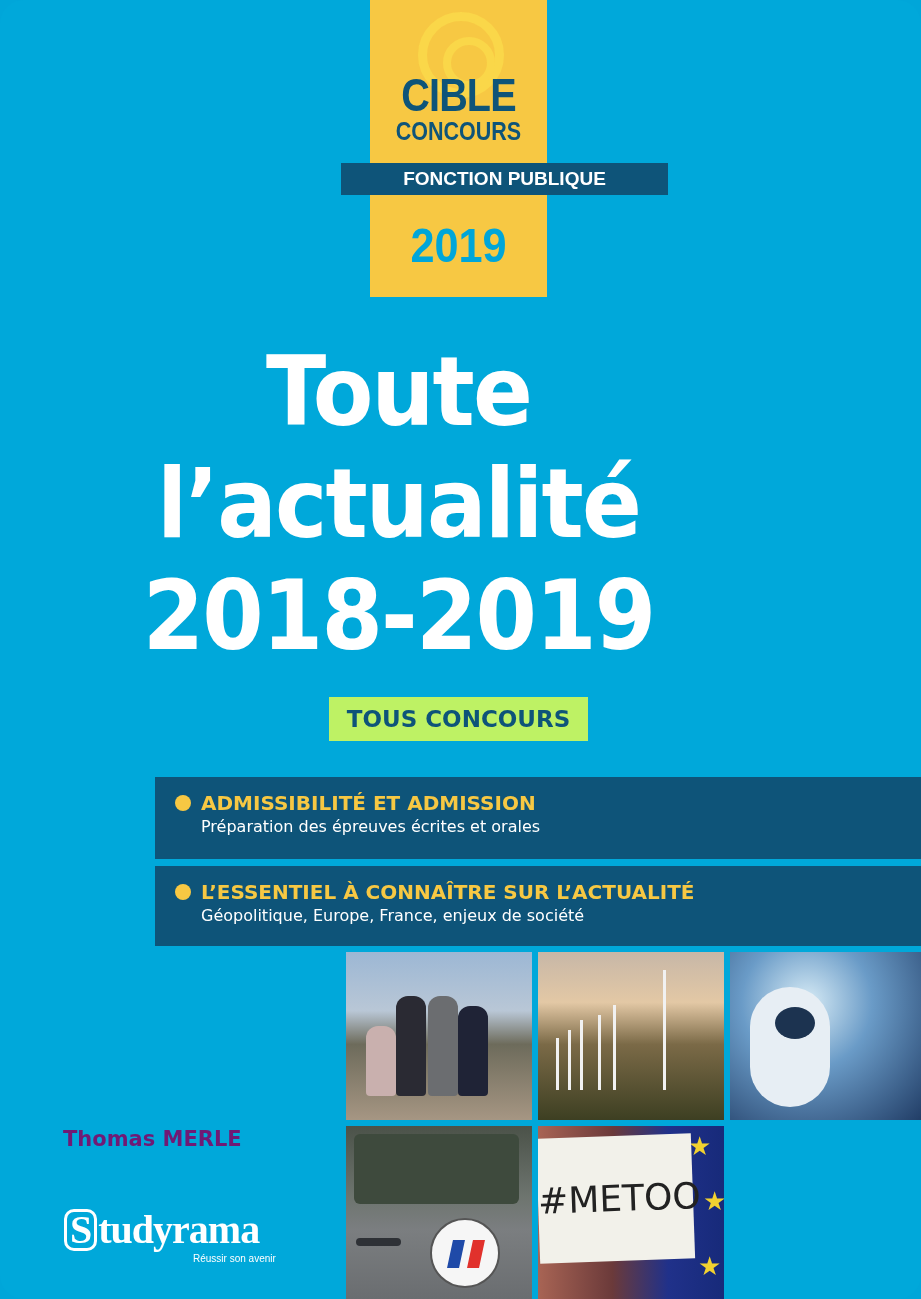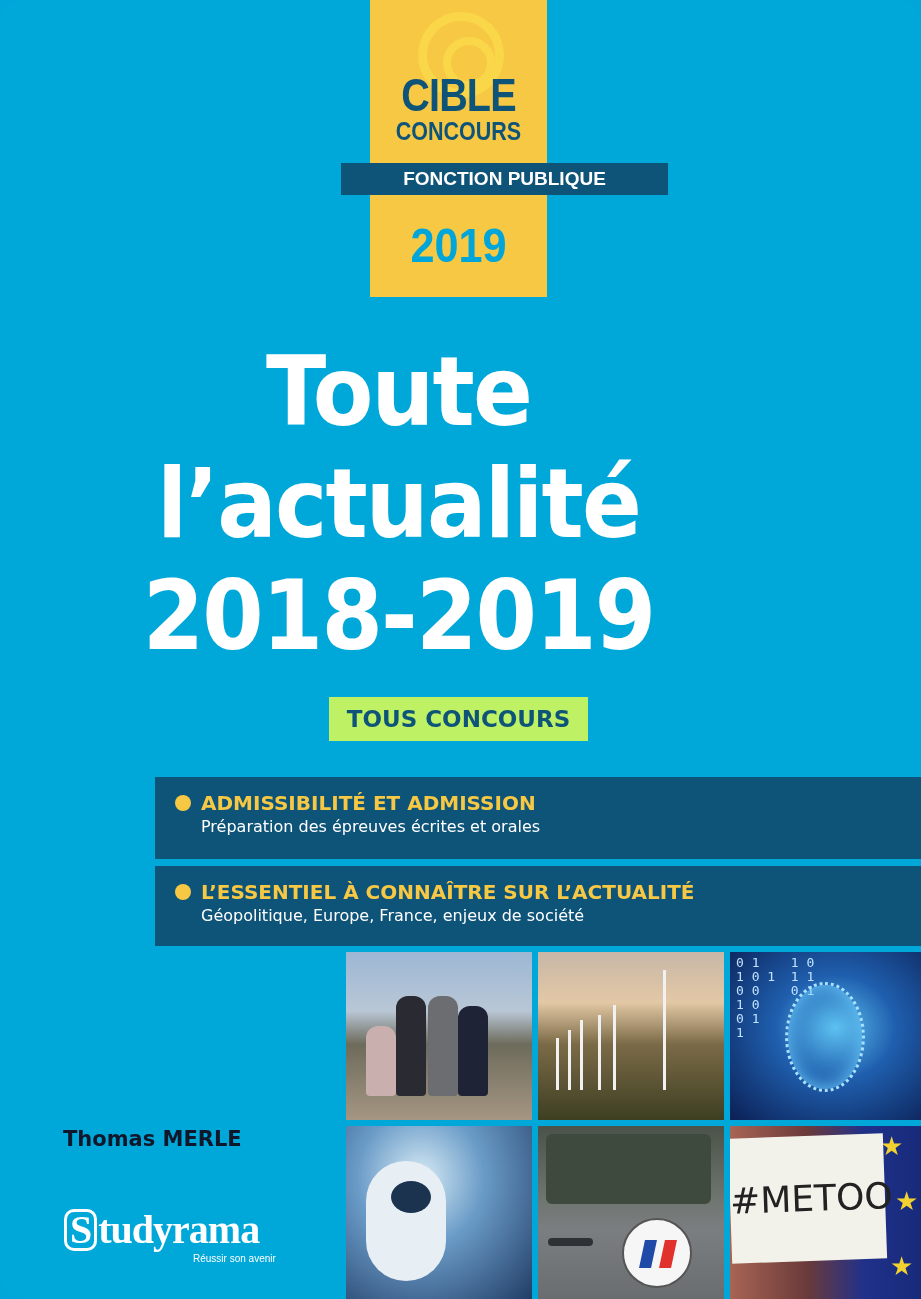--- a/index.html
+++ b/index.html
@@ -52,21 +52,21 @@
   .helmet { position: absolute; left: 45px; top: 55px; width: 40px; height: 32px; border-radius: 50%; background: #1c3350; }
   .window { position: absolute; left: 8px; top: 8px; width: 165px; height: 70px; background: #3e4a3d; border-radius: 6px; }
   .vigi { position: absolute; left: 84px; top: 92px; width: 70px; height: 70px; border-radius: 50%; background: #f6f6f6; border: 2px solid #555; }
   .vigi::before { content:""; position:absolute; left:18px; top:20px; width:12px; height:28px; background:#1f4aa8; transform: skewX(-12deg); }
   .vigi::after { content:""; position:absolute; left:38px; top:20px; width:12px; height:28px; background:#e1312c; transform: skewX(-12deg); }
   .handle { position: absolute; left: 10px; top: 112px; width: 45px; height: 8px; border-radius: 4px; background: #2e3136; }
   .note { position: absolute; left: 0; top: 10px; width: 155px; height: 125px; background: #f2f1ea; transform: rotate(-2deg);
     font-family: "DejaVu Sans", sans-serif; color: #222; font-size: 36px; line-height: 125px; text-align: center; }
   .star { position: absolute; color: #f2d230; font-size: 26px; }
 
-  .author { position: absolute; left: 63px; top: 1127px; color: #0f172a; font-weight: bold; font-size: 21px; }
+  .author { position: absolute; left: 63px; top: 1127px; color: #701a75; font-weight: bold; font-size: 21px; }
   .logo { position: absolute; left: 64px; top: 1208px; color: #fff; font-family: Liberation Serif, serif; font-weight: bold; font-size: 40px; line-height: 44px; letter-spacing: -1px; }
   .logo-s { display:inline-block; border: 3px solid #fff; border-radius: 10px; padding: 0 3px; line-height: 36px; margin-right: 1px; }
   .tagline { position: absolute; left: 193px; top: 1253px; color: #fff; font-family: "Liberation Sans", sans-serif; font-size: 10px; }
 </style>
 </head>
 <body>
 
 <div class="cover">
 
   <div class="badge"></div>
@@ -108,29 +108,20 @@
       <div class="fig" style="left:112px;height:90px;background:#1f2336;"></div>
     </div>
     <div class="ph p2">
       <div class="turb" style="left:125px;height:120px;"></div>
       <div class="turb" style="left:75px;height:85px;"></div>
       <div class="turb" style="left:60px;height:75px;"></div>
       <div class="turb" style="left:42px;height:70px;"></div>
       <div class="turb" style="left:30px;height:60px;"></div>
       <div class="turb" style="left:18px;height:52px;"></div>
     </div>
-    <div class="ph p3">
-      <div class="bin">0 1    1 0
-1 0 1  1 1
-0 0    0 1
-1 0      
-0 1
-1</div>
-      <div class="fp"></div>
-    </div>
     <div class="ph p4">
       <div class="astro"></div>
       <div class="helmet"></div>
     </div>
     <div class="ph p5">
       <div class="window"></div>
       <div class="handle"></div>
       <div class="vigi"></div>
     </div>
     <div class="ph p6">

